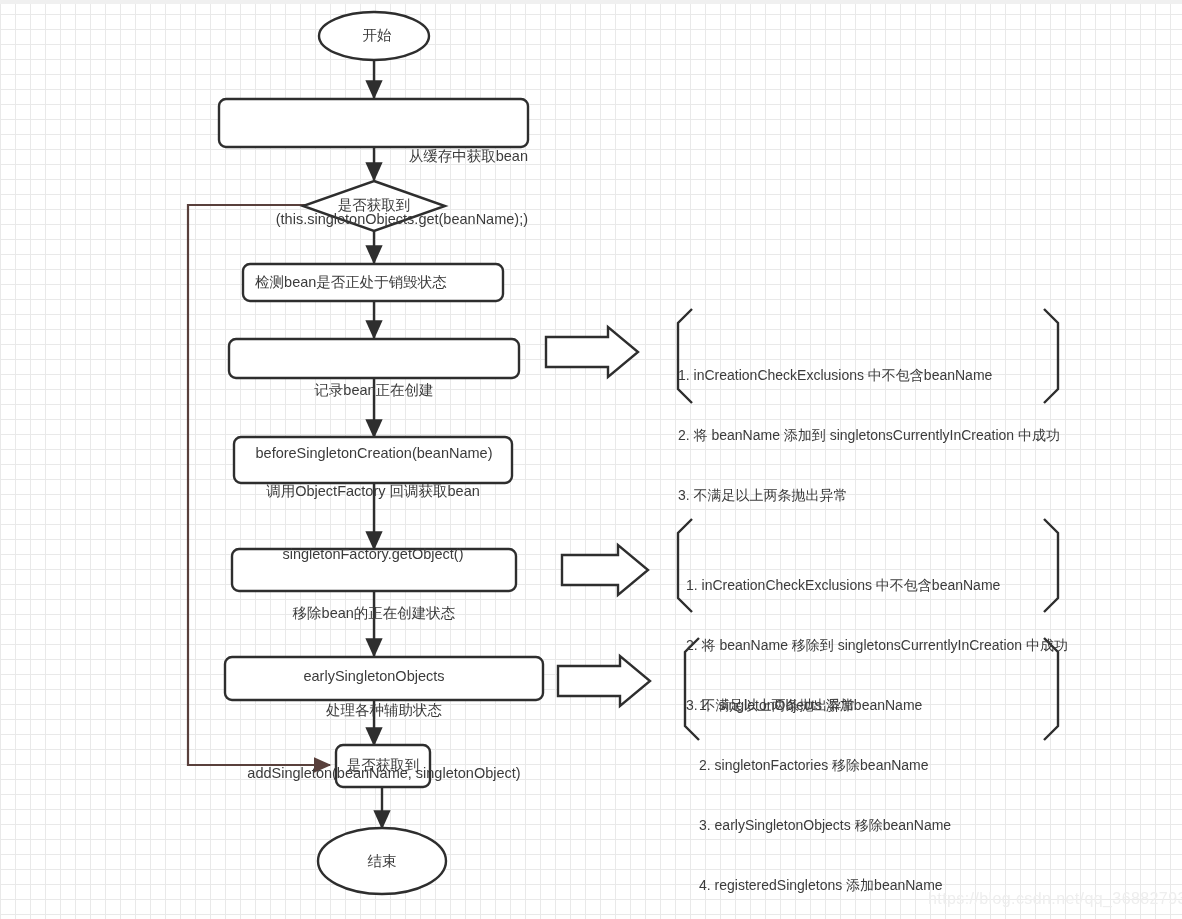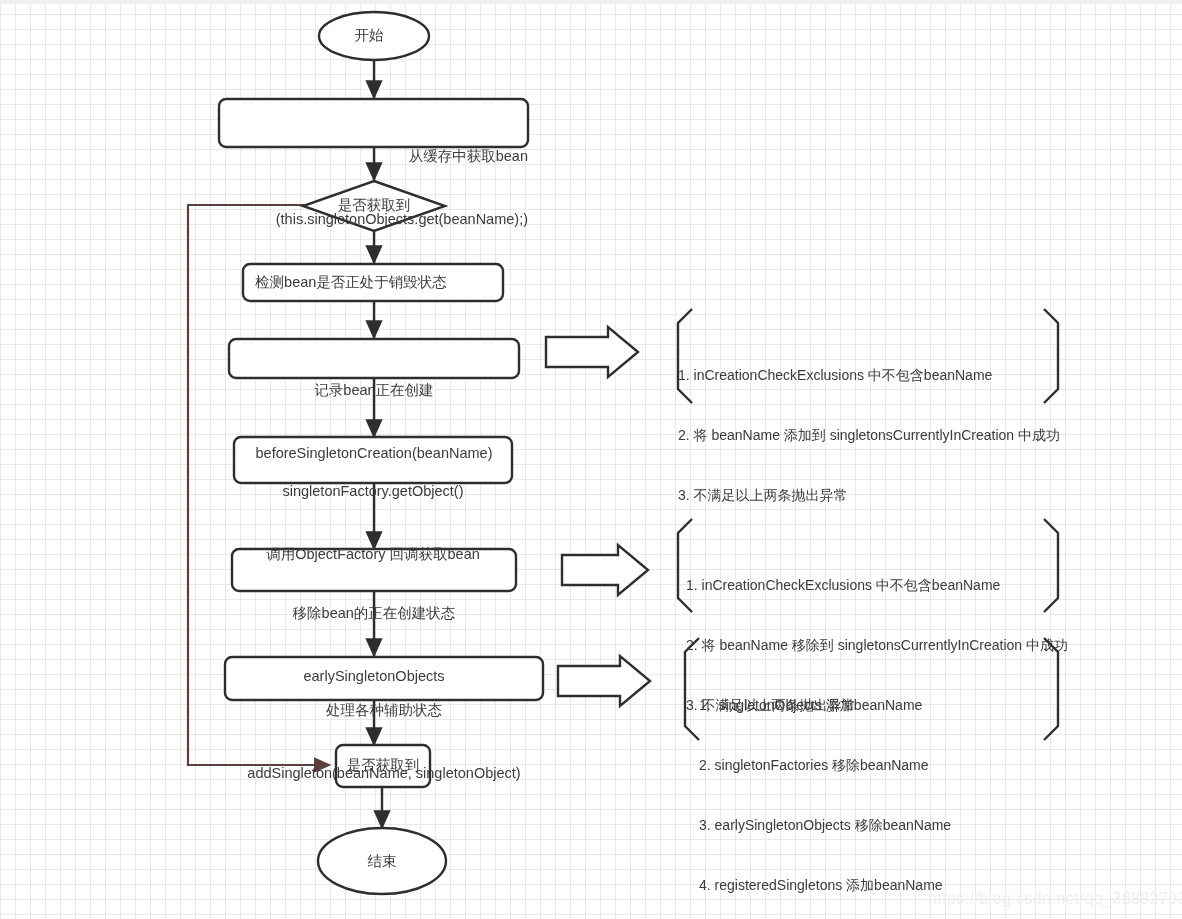--- a/index.html
+++ b/index.html
@@ -136,39 +136,39 @@
       <path d="M 692 519 L 678 533 L 678 598 L 692 612"></path>
       <path d="M 1044 519 L 1058 533 L 1058 598 L 1044 612"></path>
     </g>
 
     <g stroke="#2e2e2e" stroke-width="2.4" fill="none" stroke-linejoin="miter">
       <path d="M 699 638 L 685 652 L 685 726 L 699 740"></path>
       <path d="M 1044 638 L 1058 652 L 1058 726 L 1044 740"></path>
     </g>
   </svg>
 
-  <div class="node-label" style="left:303px; top:25px; width:132px;">开始</div>
+  <div class="node-label" style="left:311px; top:25px; width:132px;">开始</div>
 
   <div class="node-label" style="left:219px; top:104px; width:309px;text-align:right;">
     <div>从缓存中获取bean</div>
     <div>(this.singletonObjects.get(beanName);)</div>
   </div>
 
   <div class="node-label" style="left:304px; top:195px; width:140px;">是否获取到</div>
 
   <div class="node-label" style="left:243px; top:272px; width:216px;">检测bean是否正处于销毁状态</div>
 
   <div class="node-label" style="left:229px; top:338px; width:290px;">
     <div>记录bean正在创建</div>
     <div>beforeSingletonCreation(beanName)</div>
   </div>
 
   <div class="node-label" style="left:234px; top:439px; width:278px;">
+    <div>调用ObjectFactory 回调获取bean</div>
     <div>singletonFactory.getObject()</div>
-    <div>调用ObjectFactory 回调获取bean</div>
   </div>
 
   <div class="node-label" style="left:232px; top:549px; width:284px;margin-top:12px;">
     <div>移除bean的正在创建状态</div>
     <div>earlySingletonObjects</div>
   </div>
 
   <div class="node-label" style="left:225px; top:658px; width:318px;">
     <div>处理各种辅助状态</div>
     <div>addSingleton(beanName, singletonObject)</div>

